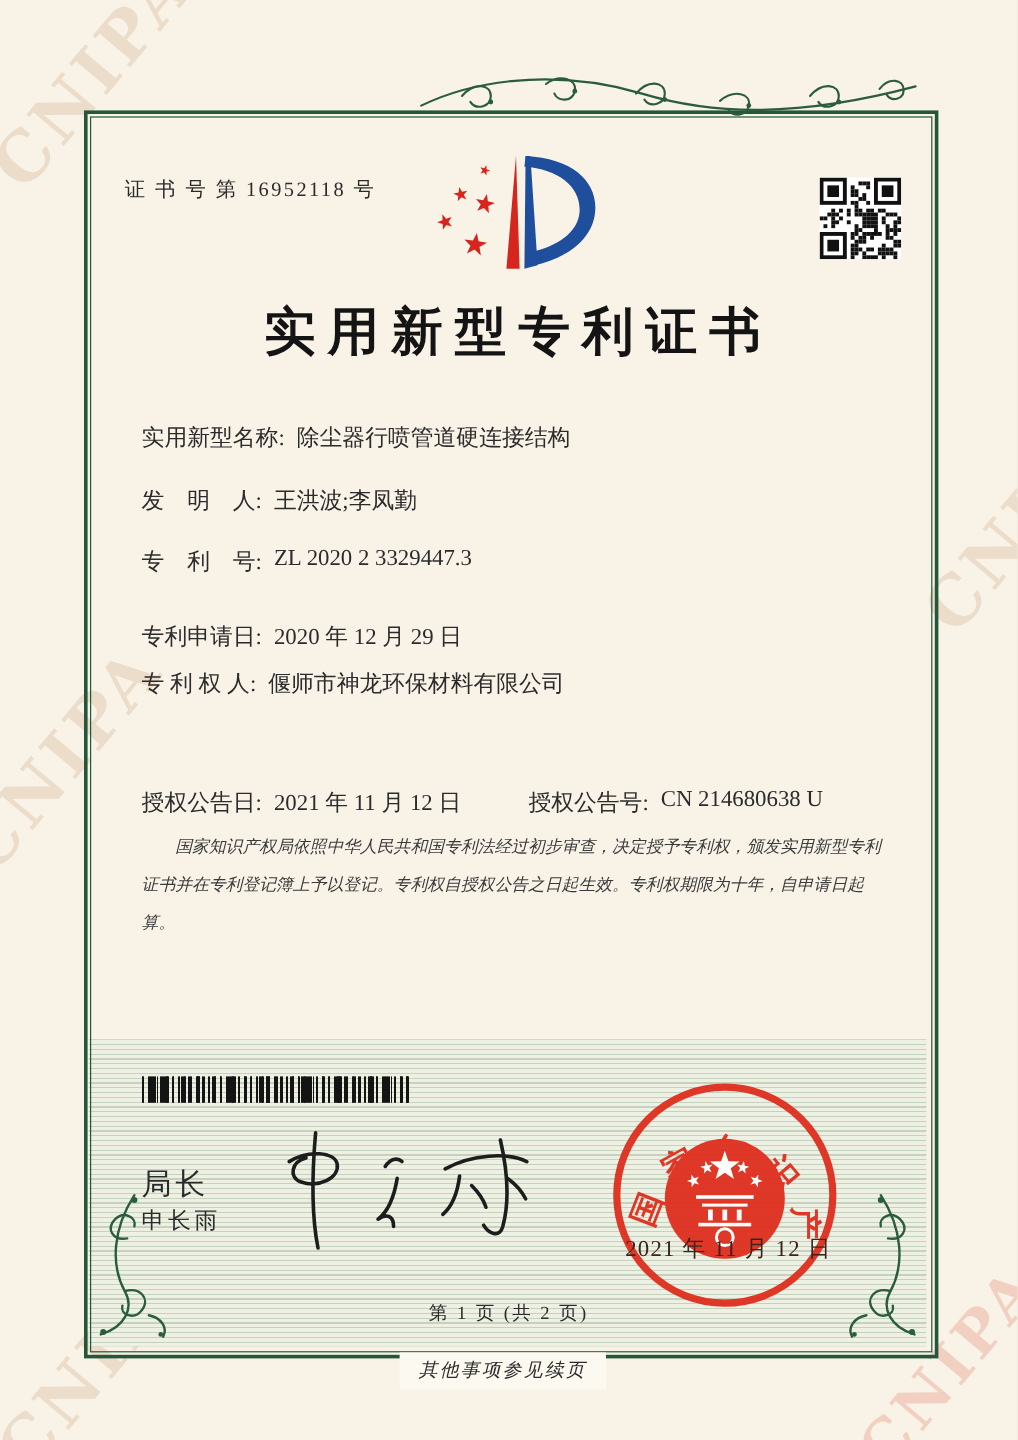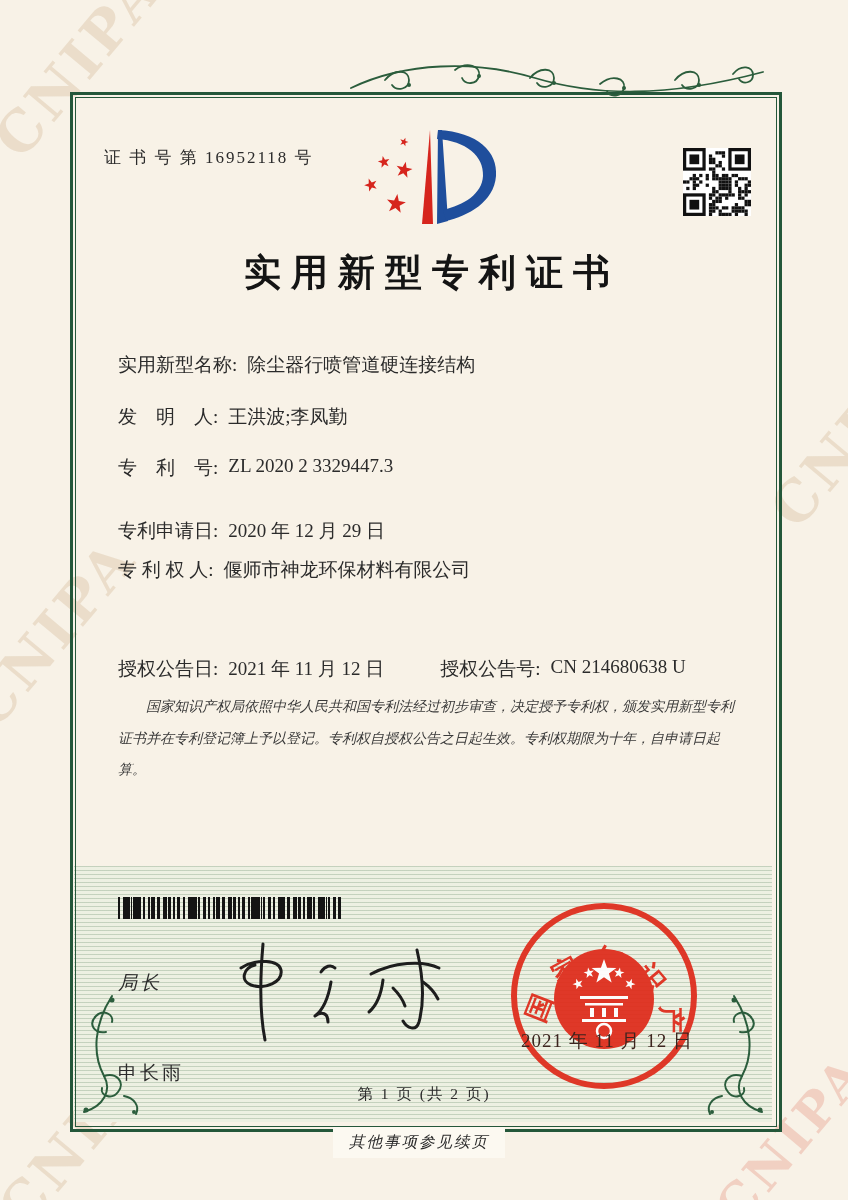--- a/index.html
+++ b/index.html
@@ -24,40 +24,40 @@
   .guilloche{
     position:absolute;left:74px;top:866px;width:698px;height:256px;z-index:2;
     background:#edf0e2;
     background-image:repeating-linear-gradient(180deg,rgba(130,160,130,0.38) 0 1px,rgba(0,0,0,0) 1px 4px);
   }
   .cert-no{position:absolute;left:104px;top:146px;font-size:17px;letter-spacing:2px;z-index:4;}
   .logo{position:absolute;left:338px;top:128px;z-index:4;}
   .qr{position:absolute;left:683px;top:148px;width:68px;height:68px;background:#fff;z-index:4;}
   .title{
     position:absolute;left:16px;right:0;top:248px;text-align:center;
-    font-size:37px;font-weight:bold;letter-spacing:10px;color:#141414;z-index:4;
+    font-size:43px;font-weight:bold;letter-spacing:10px;color:#141414;z-index:4;
   }
   .row{position:absolute;left:118px;width:630px;display:flex;font-size:19px;z-index:4;white-space:nowrap;}
   .flabel{flex:0 0 auto;text-align:right;}
   .fvalue{margin-left:10px;}
   .grant2{margin-left:56px;}
   .paras{
     position:absolute;left:118px;top:691px;width:616px;z-index:4;
     font-size:14px;line-height:31.5px;color:#3a3a3a;font-style:italic;
   }
   .paras p{margin:0;text-indent:2em;}
   .barcode{
     position:absolute;left:118px;top:897px;width:224px;height:22px;z-index:4;
     background-image:
       repeating-linear-gradient(90deg,#141414 0 2px,rgba(0,0,0,0) 2px 5px),
       repeating-linear-gradient(90deg,#141414 0 1px,rgba(0,0,0,0) 1px 7px,#141414 7px 10px,rgba(0,0,0,0) 10px 13px),
       repeating-linear-gradient(90deg,rgba(0,0,0,0) 0 17px,#141414 17px 20px,rgba(0,0,0,0) 20px 29px);
   }
-  .sig-title{position:absolute;left:118px;top:970px;font-size:19px;letter-spacing:3px;z-index:4;font-style:italic;}
-  .sig-name{position:absolute;left:118px;top:1060px;font-size:19px;letter-spacing:3px;z-index:4;}
+  .sig-title{position:absolute;left:118px;top:970px;font-size:25px;letter-spacing:3px;z-index:4;}
+  .sig-name{position:absolute;left:118px;top:1004px;font-size:19px;letter-spacing:3px;z-index:4;}
   .sig-script{position:absolute;left:225px;top:938px;z-index:4;}
   .seal{position:absolute;left:508px;top:900px;z-index:4;opacity:.93;}
   .seal-date{
     position:absolute;left:521px;top:1028px;font-size:19px;letter-spacing:1px;
     color:#3c241e;z-index:5;white-space:nowrap;
   }
   .page-num{position:absolute;left:0;right:0;top:1084px;text-align:center;font-size:15.5px;letter-spacing:2px;z-index:4;}
   .cont-note{
     position:absolute;left:333px;top:1127px;padding:5px 16px;background:#fcf9f1;
     font-size:15.5px;letter-spacing:2px;font-style:italic;z-index:4;

